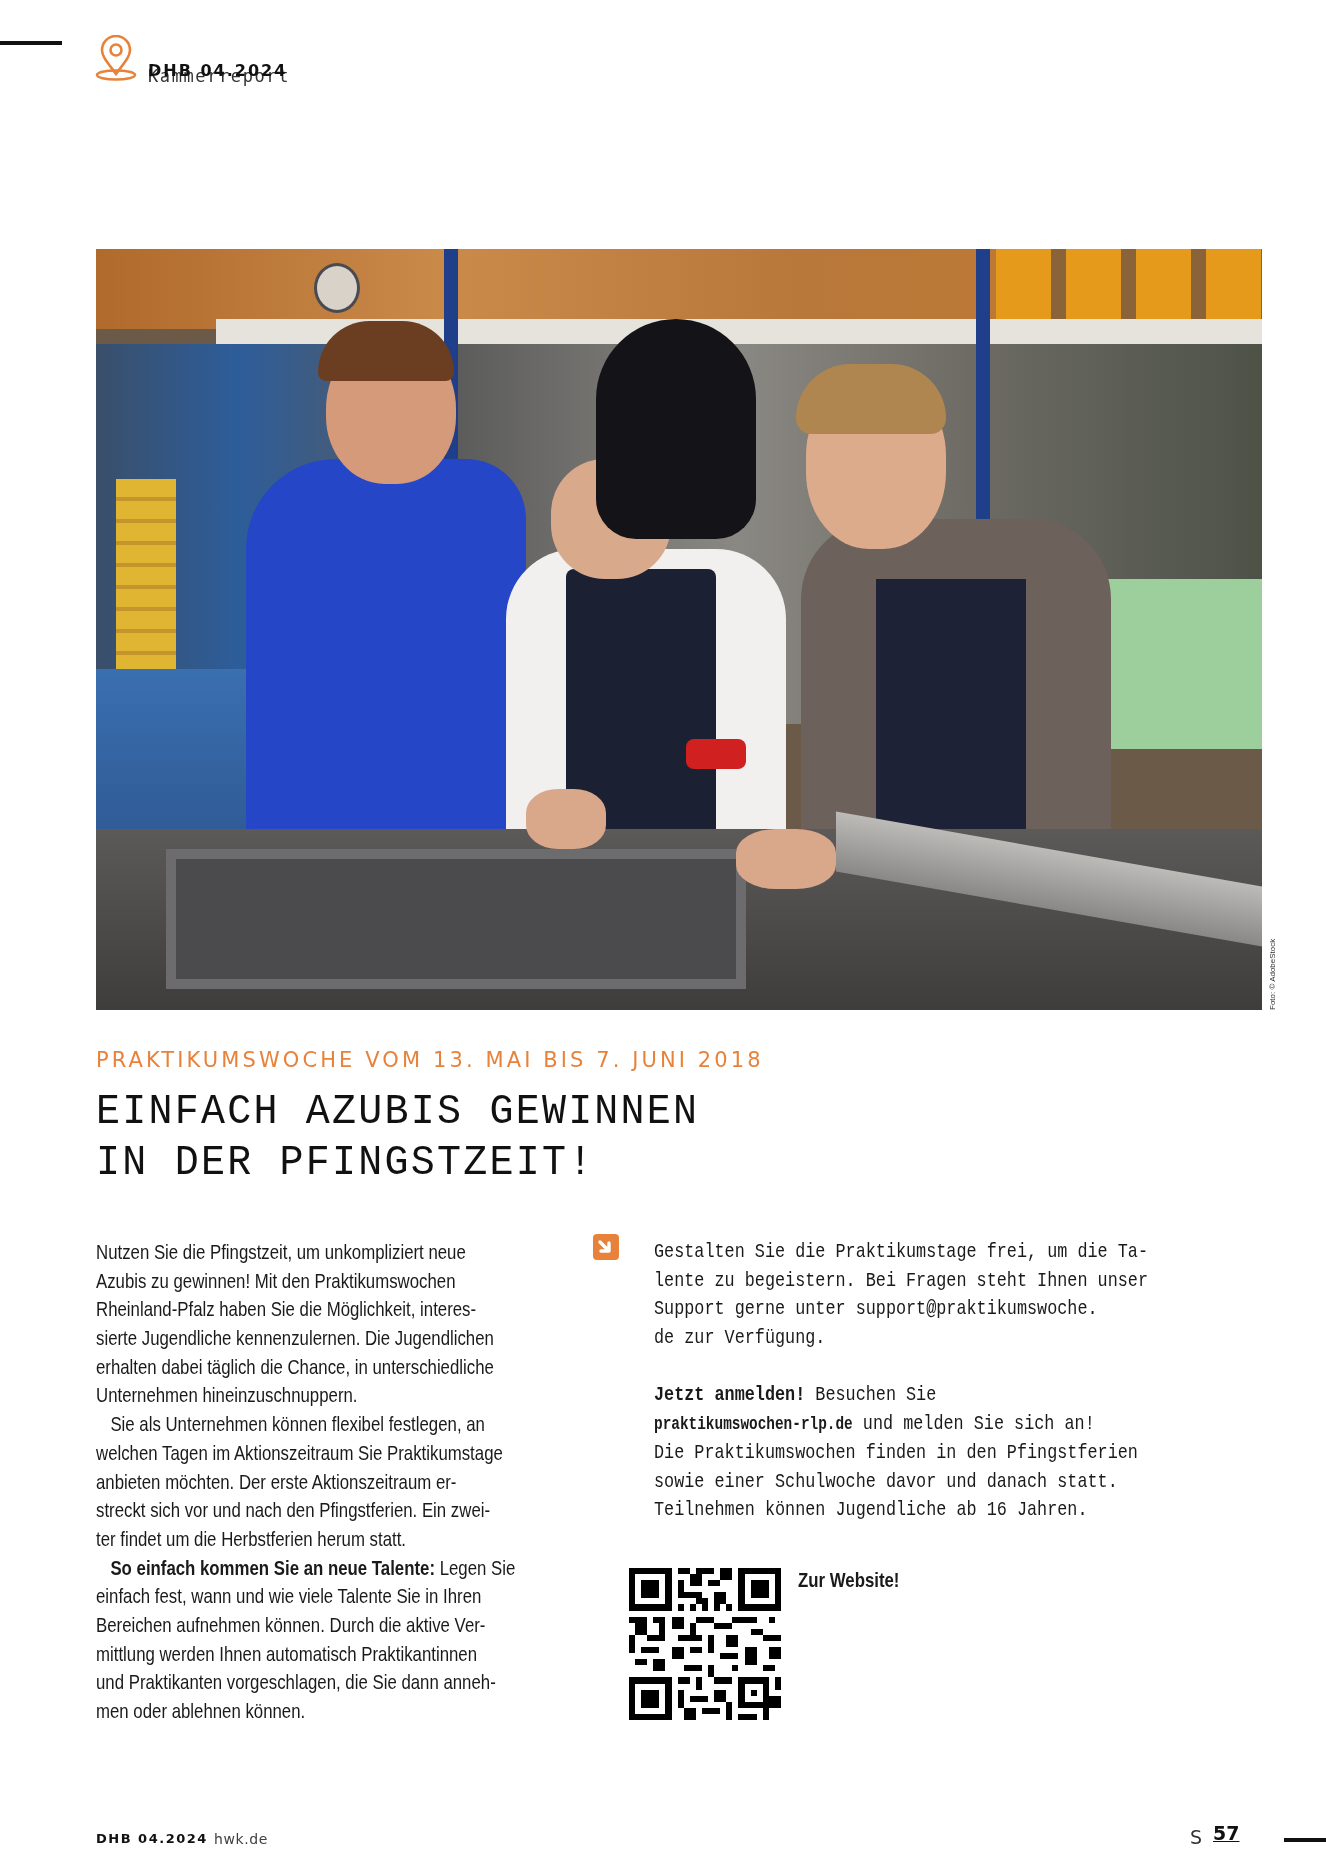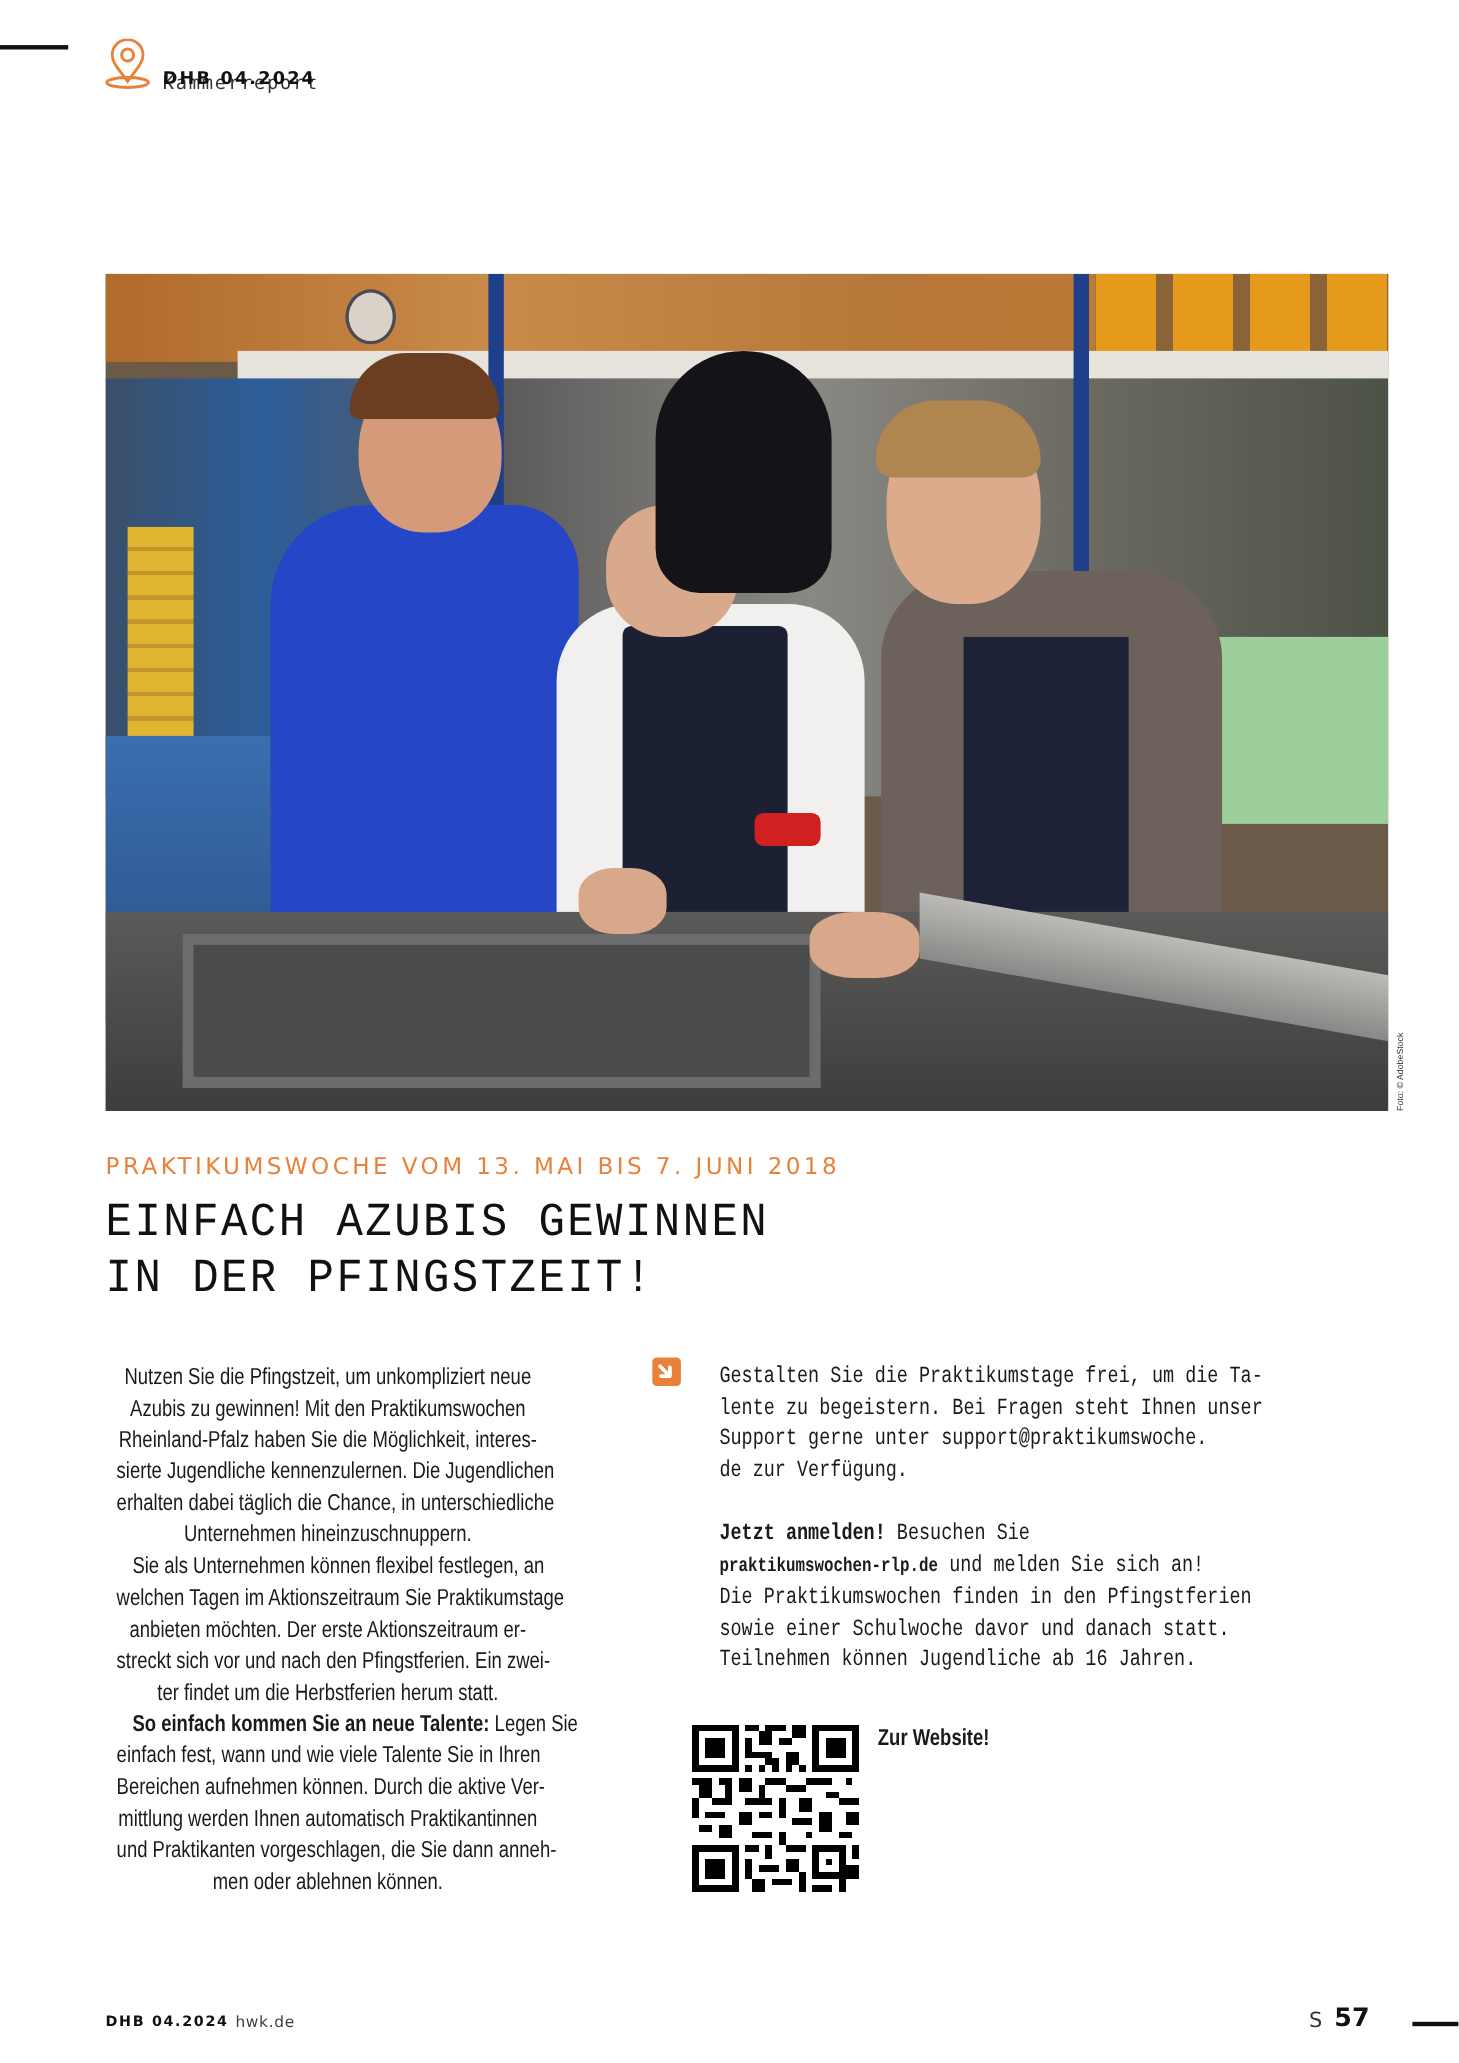--- a/index.html
+++ b/index.html
@@ -15,34 +15,34 @@
   .photo .layer{position:absolute;}
   .credit{left:1266px;top:940px;width:14px;height:70px;}
   .credit span{display:block;transform:rotate(-90deg);transform-origin:left top;position:absolute;left:2px;top:70px;white-space:nowrap;font-size:8px;color:#333;}
   
   .kicker{left:96px;top:1048px;font-family:"DejaVu Sans","Liberation Sans",sans-serif;font-size:21px;letter-spacing:3.1px;color:#e8823a;white-space:nowrap;}
   .headline{left:96px;top:1086px;font-family:Liberation Mono, monospace;font-size:43px;line-height:51px;letter-spacing:2.4px;color:#111;white-space:nowrap;}
   .headline div{transform:scaleX(0.93);transform-origin:left center;}
   
   .col{top:1238px;font-size:21px;line-height:28.7px;color:#1a1a1a;white-space:nowrap;}
   .col .ln{display:block;transform:scaleX(0.80);transform-origin:left center;height:28.7px;}
-  .col-left{left:106px;width:480px;text-align:center;}
+  .col-left{left:96px;width:480px;}
   .col-right{left:654px;width:460px;font-family:Liberation Mono, monospace;}
   .indent{padding-left:18px;}
   b{font-weight:bold;}
   .arrow-icon{left:593px;top:1234px;width:26px;height:26px;background:#e8823a;border-radius:4px;}
   .gap{height:28.7px;display:block;}
   
   .qr{left:629px;top:1568px;width:152px;height:152px;}
   .qr-label{left:798px;top:1568px;font-size:21px;font-weight:bold;transform:scaleX(0.80);transform-origin:left top;white-space:nowrap;}
   
   .foot-issue{left:96px;top:1831px;font-family:"DejaVu Sans","Liberation Sans",sans-serif;font-weight:bold;font-size:13px;letter-spacing:1.5px;color:#111;}
   .foot-site{left:214px;top:1831px;font-family:"DejaVu Sans","Liberation Sans",sans-serif;font-size:14px;letter-spacing:0.6px;color:#404040;}
   .foot-s{left:1190px;top:1826px;font-family:"DejaVu Sans","Liberation Sans",sans-serif;font-size:19px;color:#333;}
-  .foot-page{left:1213px;top:1822px;font-family:"DejaVu Sans","Liberation Sans",sans-serif;font-weight:bold;font-size:23px;color:#111;}
+  .foot-page{left:1213px;top:1822px;font-family:"DejaVu Sans","Liberation Sans",sans-serif;font-weight:bold;font-size:19px;color:#111;text-decoration:underline;}
   .bottom-rule{left:1284px;top:1838px;width:42px;height:4px;background:#111;}
 </style>
 </head>
 <body>
 
 <div class="abs top-rule"></div>
 <svg class="abs pin" viewBox="0 0 44 46">
   <ellipse cx="22" cy="40" rx="19" ry="4.5" fill="none" stroke="#e8823a" stroke-width="2.6"></ellipse>
   <path d="M22 39 C14 28 8 22 8 15 A14 14 0 0 1 36 15 C36 22 30 28 22 39 Z" fill="none" stroke="#e8823a" stroke-width="2.6"></path>
   <circle cx="22" cy="15" r="5.5" fill="none" stroke="#e8823a" stroke-width="2.6"></circle>

